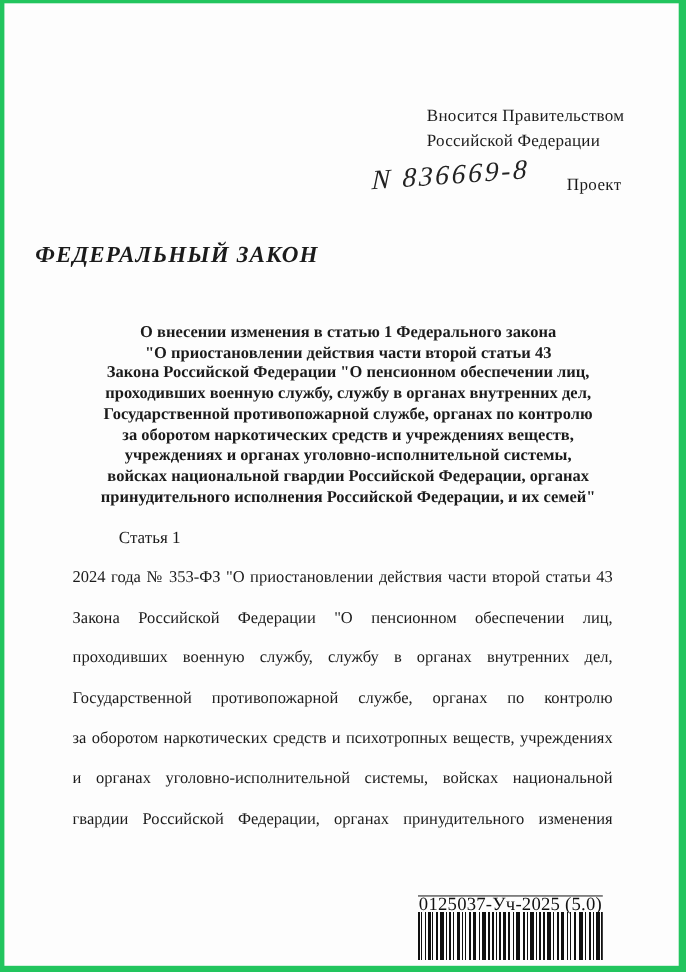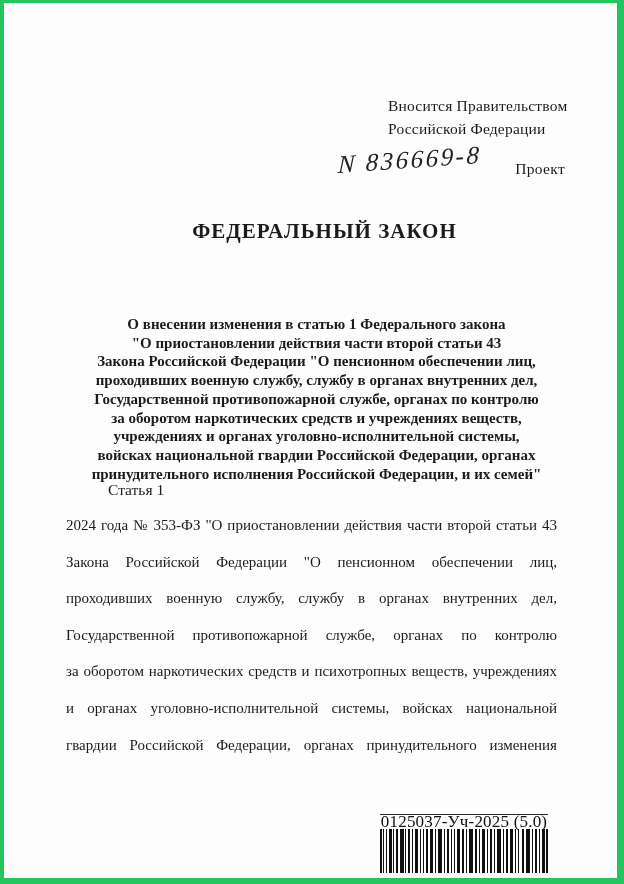--- a/index.html
+++ b/index.html
@@ -52,35 +52,34 @@
     font-size: 15.5px;
     letter-spacing: 0.3px;
   }
   .law-title {
     position: absolute;
     left: 0;
     right: 0;
     top: 216px;
     margin: 0;
     padding-left: 28px;
-    text-align: center;
     font-size: 21px;
     font-weight: bold;
     letter-spacing: 1px;
+    font-style: italic;
   }
   .subtitle {
     position: absolute;
     left: 24px;
     right: 12px;
     top: 290px;
     text-align: center;
     font-size: 15px;
     font-weight: bold;
     line-height: 18.7px;
-    margin-top: 22px;
   }
   .article-heading {
     position: absolute;
     left: 104px;
     top: 478px;
     font-size: 15.5px;
     font-weight: normal;
   }
   .article-body {
     position: absolute;

